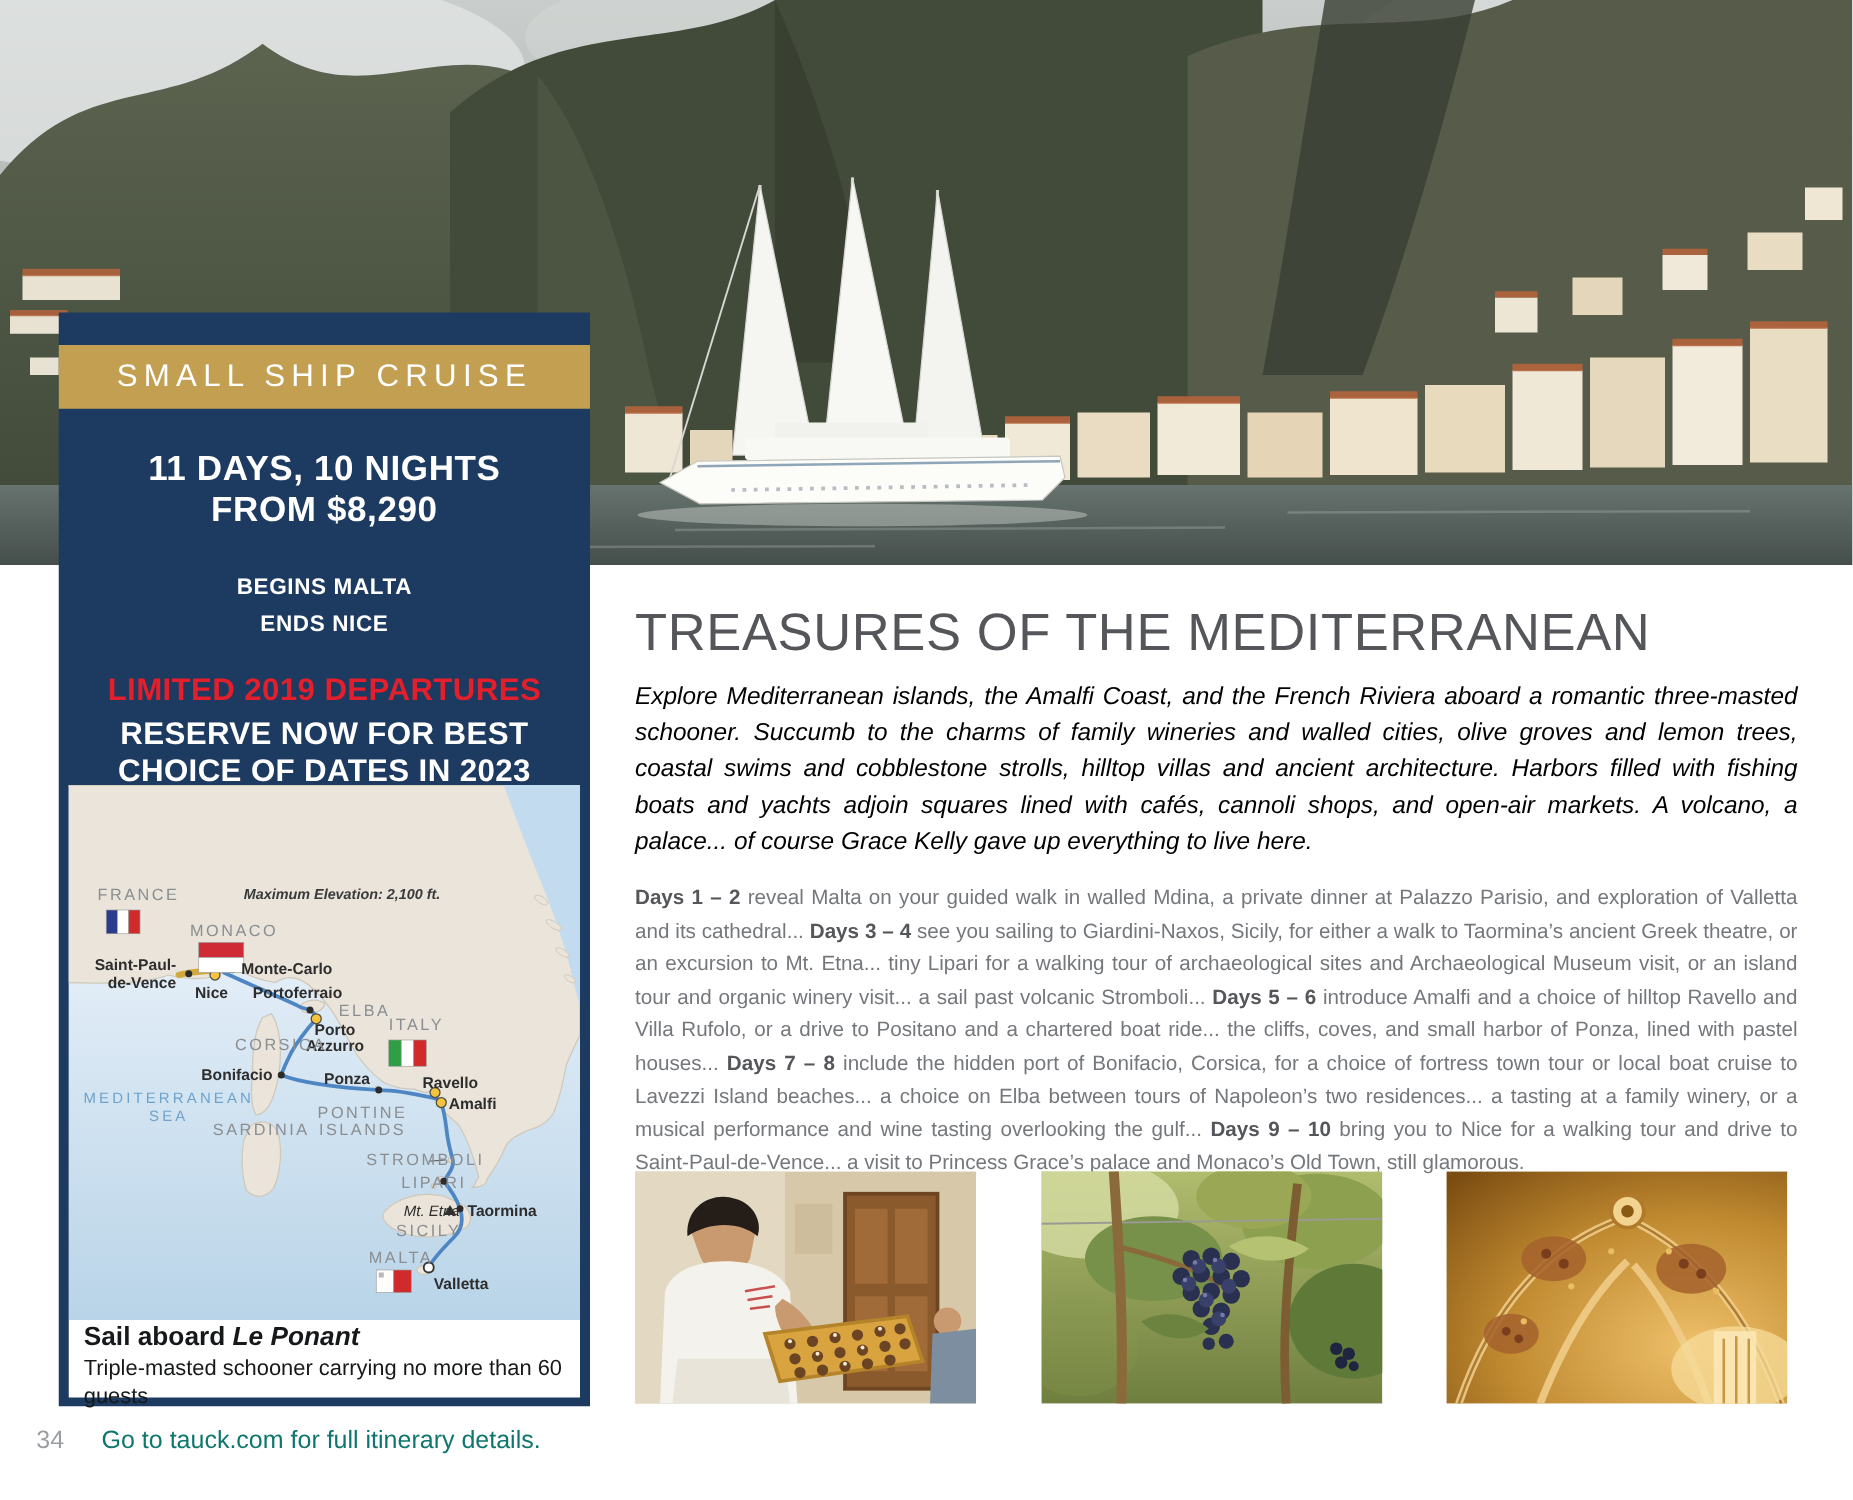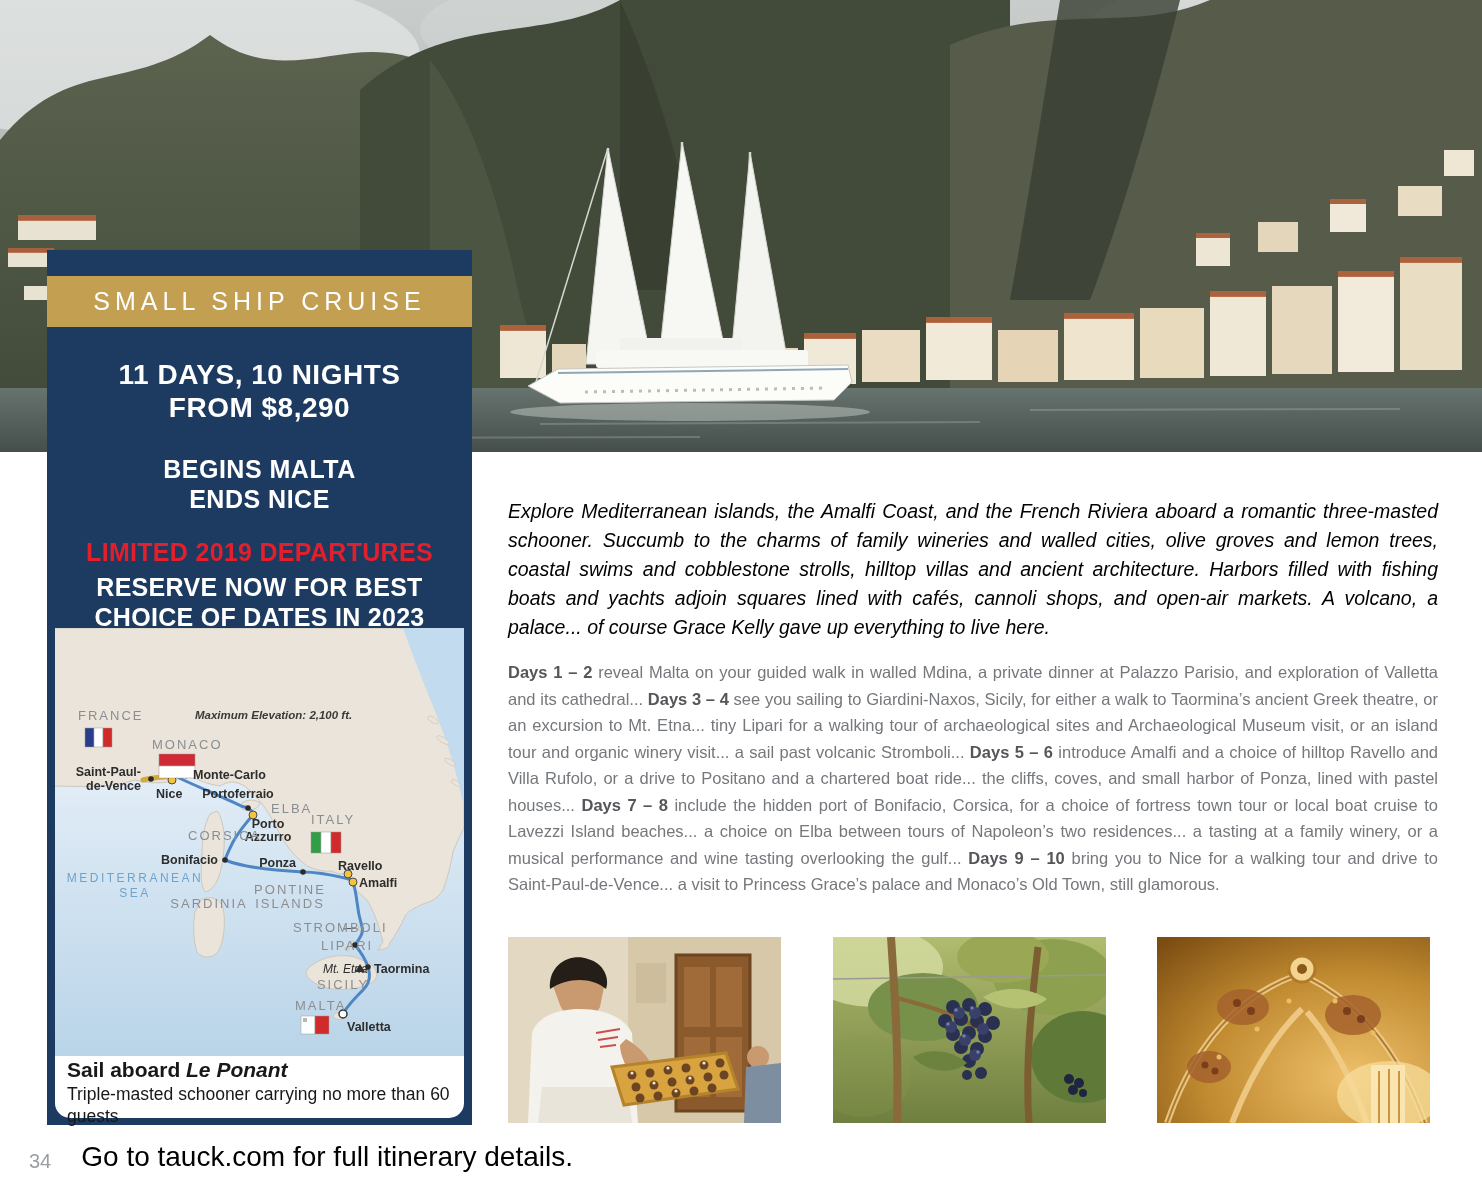--- a/index.html
+++ b/index.html
@@ -6,44 +6,44 @@
   .page{position:relative;width:1482px;height:1200px;overflow:hidden;background:#fff;
         font-family:"Liberation Sans",sans-serif;}
   
   .hero{position:absolute;left:0;top:0;width:1482px;height:452px;}
   
   .sidebar{position:absolute;left:47px;top:250px;width:425px;height:875px;
            background:#1d3a60;z-index:3;text-align:center;color:#fff;}
   .banner{margin-top:26px;height:51px;background:#c3a051;display:flex;align-items:center;
           justify-content:center;font-size:25px;letter-spacing:5px;font-weight:400;color:#fff;text-align:right;}
   .duration{margin-top:31px;font-size:28px;font-weight:700;line-height:33px;letter-spacing:.5px;}
-  .beginsends{margin-top:30px;font-size:25px;font-weight:700;line-height:30px;letter-spacing:.5px;}
+  .beginsends{margin-top:30px;font-size:18px;font-weight:700;line-height:30px;letter-spacing:.5px;}
   .limited{margin-top:24px;font-size:25px;font-weight:700;color:#e31f2b;letter-spacing:.3px;}
   .reserve{margin-top:5px;font-size:25px;font-weight:700;line-height:30px;letter-spacing:.3px;}
-  .map-box{position:absolute;left:8px;right:8px;top:378px;bottom:7px;background:#fff;text-align:left;border-radius:15px;}
+  .map-box{position:absolute;left:8px;right:8px;top:378px;bottom:7px;background:#fff;text-align:left;}
   .map-box svg{display:block;}
   .map-caption{padding:2px 12px 0 12px;color:#16181a;}
   .cap1{font-size:21px;font-weight:700;line-height:24px;}
   .cap1 .ship{font-style:italic;text-align:right;}
   .cap2{font-size:17.5px;font-weight:400;line-height:22px;margin-top:1px;}
   
   .article{position:absolute;left:508px;top:483px;width:930px;}
   .article h1{margin:0;font-size:42px;line-height:46px;font-weight:400;color:#54565a;letter-spacing:.5px;}
   .intro{margin:14px 0 0;font-size:19.5px;line-height:29px;font-style:italic;color:#000000;
          text-align:justify;}
   .bodytext{margin:17px 0 0;font-size:16.5px;line-height:26.5px;color:#74777b;text-align:justify;}
   .bodytext b{color:#54565a;font-weight:700;}
   
   .photo-row{position:absolute;left:508px;top:937px;width:922px;height:186px;display:flex;
              justify-content:space-between;}
   .photo{width:273px;height:186px;overflow:hidden;}
   
   .footer{position:absolute;left:29px;top:1141px;display:flex;align-items:flex-end;gap:30px;}
   .pagenum{font-size:20px;color:#9b9ea1;}
-  .footnote{font-size:28px;color:#000000;}
+  .footnote{font-size:20px;color:#0f766e;}
   
   text{font-family:"Liberation Sans",sans-serif;}
   .t-region{fill:#8b8e91;font-size:13px;letter-spacing:2px;}
   .t-city{fill:#2d2d2d;font-size:12.5px;font-weight:700;}
   .t-sea{fill:#6fa3cc;font-size:12px;letter-spacing:2.5px;}
   .t-elev{fill:#3a3a3a;font-size:11.5px;font-style:italic;font-weight:700;}
   .t-etna{fill:#2d2d2d;font-size:12px;font-style:italic;}
 </style>
 </head>
 <body>
@@ -285,20 +285,21 @@
         <text x="292" y="403" class="t-city">Valletta</text>
       </svg>
       <div class="map-caption">
         <div class="cap1"><span>Sail aboard </span><span class="ship">Le Ponant</span></div>
         <div class="cap2">Triple-masted schooner carrying no more than 60 guests</div>
       </div>
     </div>
   </aside>
 
   <main class="article">
+    <h1>TREASURES OF THE MEDITERRANEAN</h1>
     <p class="intro">Explore Mediterranean islands, the Amalfi Coast, and the French Riviera aboard a romantic three-masted schooner. Succumb to the charms of family wineries and walled cities, olive groves and lemon trees, coastal swims and cobblestone strolls, hilltop villas and ancient architecture. Harbors filled with fishing boats and yachts adjoin squares lined with cafés, cannoli shops, and open-air markets. A volcano, a palace... of course Grace Kelly gave up everything to live here.</p>
     <p class="bodytext"><b>Days 1 – 2</b><span> reveal Malta on your guided walk in walled Mdina, a private dinner at Palazzo Parisio, and exploration of Valletta and its cathedral... </span><b>Days 3 – 4</b><span> see you sailing to Giardini-Naxos, Sicily, for either a walk to Taormina’s ancient Greek theatre, or an excursion to Mt. Etna... tiny Lipari for a walking tour of archaeological sites and Archaeological Museum visit, or an island tour and organic winery visit... a sail past volcanic Stromboli... </span><b>Days 5 – 6</b><span> introduce Amalfi and a choice of hilltop Ravello and Villa Rufolo, or a drive to Positano and a chartered boat ride... the cliffs, coves, and small harbor of Ponza, lined with pastel houses... </span><b>Days 7 – 8</b><span> include the hidden port of Bonifacio, Corsica, for a choice of fortress town tour or local boat cruise to Lavezzi Island beaches... a choice on Elba between tours of Napoleon’s two residences... a tasting at a family winery, or a musical performance and wine tasting overlooking the gulf... </span><b>Days 9 – 10</b><span> bring you to Nice for a walking tour and drive to Saint-Paul-de-Vence... a visit to Princess Grace’s palace and Monaco’s Old Town, still glamorous.</span></p>
   </main>
 
   <div class="photo-row">
     <div class="photo">
       <svg width="273" height="186" viewBox="0 0 273 186">
         <rect width="273" height="186" fill="#d6c8a8"></rect>
         <rect x="0" y="0" width="120" height="186" fill="#e3d9c2"></rect>
         <rect x="168" y="18" width="74" height="156" fill="#8a5a2c" stroke="#6d4520" stroke-width="3"></rect>

